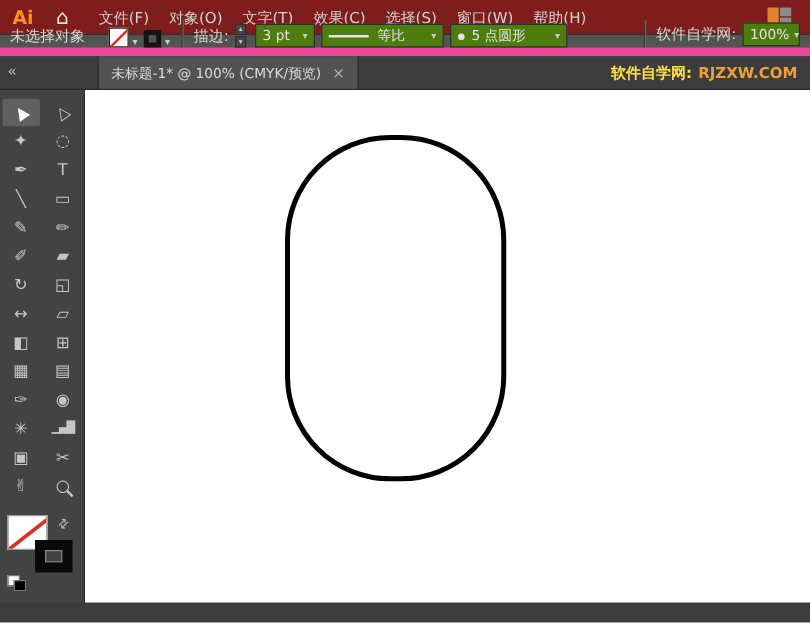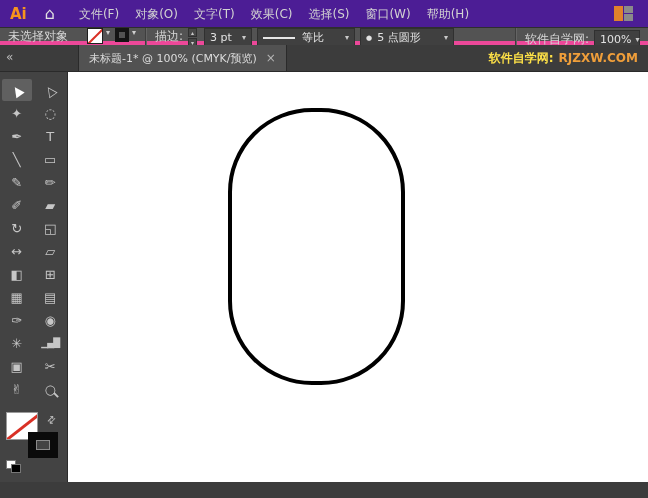--- a/index.html
+++ b/index.html
@@ -3,48 +3,48 @@
 <meta charset="utf-8">
 <style>
   html,body{margin:0;padding:0}
   body{
     width:648px;height:498px;overflow:hidden;background:#3c3c3c;
     font-family:"DejaVu Sans","Liberation Sans",sans-serif;
   }
   .app{position:relative;width:648px;height:498px;user-select:none}
 
   
-  .menubar{height:28px;background:#4c1d95;display:flex;align-items:center;
+  .menubar{height:28px;background:#7f1d1d;display:flex;align-items:center;
     padding:0 6px;box-sizing:border-box;border-bottom:1px solid #2e2e2e}
   .logo{color:#f7931e;font-weight:bold;font-size:15px;margin:0 4px}
   .home{color:#e2e2e2;font-size:16px;margin:0 16px 0 14px}
   .menu-item{color:#d2d2d2;font-size:12px;padding:0 8px;line-height:28px;white-space:nowrap}
   .spacer{flex:1}
   .ws-icon{width:20px;height:15px;display:grid;grid-template-columns:9px 9px;
     grid-template-rows:7px 7px;gap:1px;margin-right:8px}
   .ws-icon span{background:#8a8a8a;display:block}
   .ws-icon .ws-a{background:#e0822c;grid-row:1/3}
 
   
-  .controlbar{height:17px;background:#535353;display:flex;align-items:flex-start;
-    padding:0 8px;box-sizing:border-box;border-bottom:4px solid #ec4899;gap:5px;
+  .controlbar{height:17px;background:#535353;display:flex;align-items:flex-end;
+    padding:0 8px;box-sizing:border-box;border-bottom:7px solid #ec4899;gap:5px;
     color:#d6d6d6;font-size:12px;white-space:nowrap}
   .cb-label{margin-right:14px}
   .swatch-none{width:14px;height:14px;background:#fff;border:1px solid #1e1e1e;
     position:relative;overflow:hidden;flex:none}
   .swatch-none::after{content:"";position:absolute;left:-4px;top:6px;width:24px;height:2px;
     background:#d93025;transform:rotate(-45deg)}
   .swatch-stroke{width:14px;height:14px;box-sizing:border-box;border:4px solid #141414;
     background:transparent;flex:none}
   .mini-arrow{font-size:8px;color:#cfcfcf;margin-left:-2px}
   .vsep{width:1px;height:22px;background:#3e3e3e;box-shadow:1px 0 0 #646464;margin:0 4px;flex:none}
   .stepper{display:flex;flex-direction:column;gap:1px;margin-right:2px}
   .stepper span{font-size:6px;line-height:7px;color:#c9c9c9;background:#474747;
     border:1px solid #303030;padding:0 2px}
-  .field{height:19px;background:#404040;border:1px solid #303030;display:flex;
+  .field{height:19px;background:#4d7c0f;border:1px solid #303030;display:flex;
     align-items:center;padding:0 5px;font-size:11px;color:#e2e2e2;box-sizing:border-box;flex:none}
   .field .dd{margin-left:auto;padding-left:4px;font-size:8px;color:#c9c9c9}
   .f-stroke{width:48px}
   .f-profile{width:98px;gap:7px}
   .profile-line{width:32px;height:2px;background:#e6e6e6;flex:none}
   .f-brush{width:94px;gap:5px}
   .brush-dot{font-size:7px}
   .f-opacity{width:46px}
   .opacity-group{margin-left:auto;display:flex;align-items:center;gap:5px}
 

